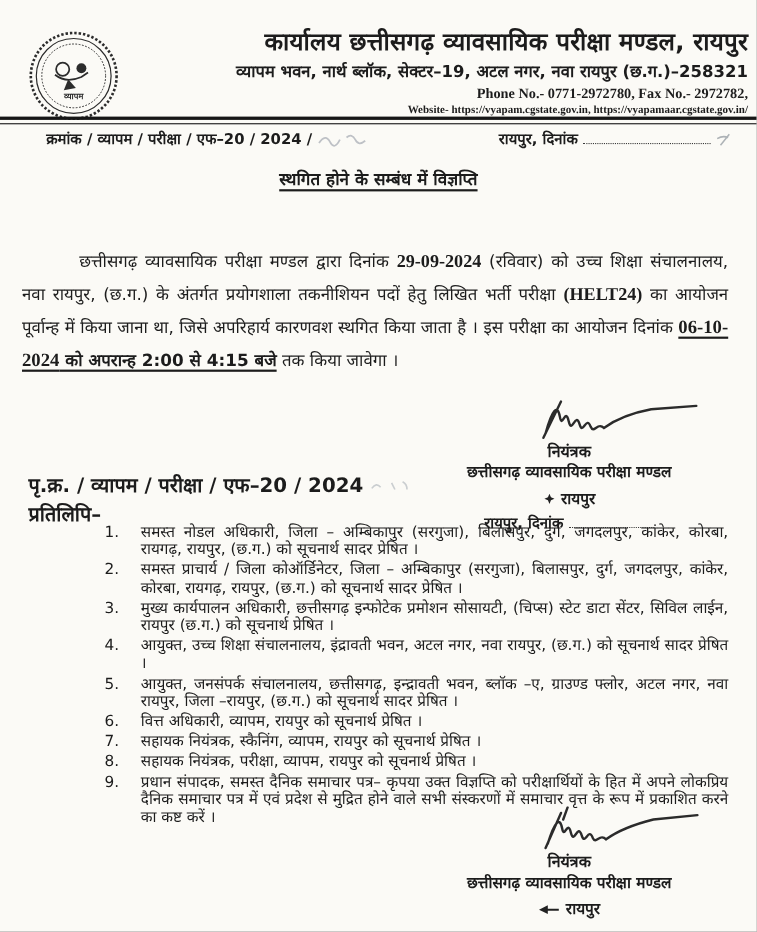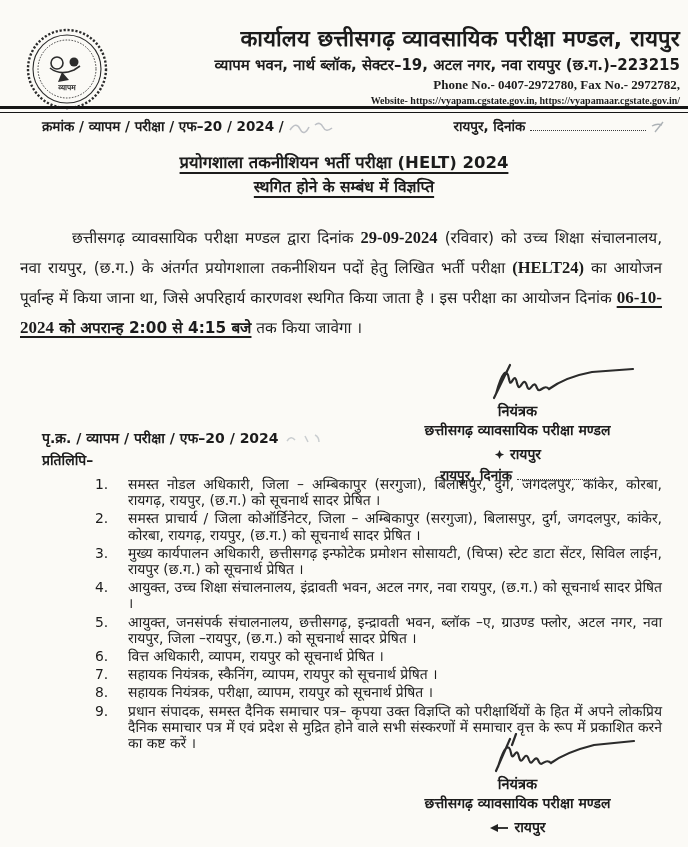--- a/index.html
+++ b/index.html
@@ -42,21 +42,21 @@
   .sig{position:absolute; right:18px; width:305px; text-align:center; line-height:1.25;}
   .sig-top{top:360px;}
   .sig-bottom{top:733px;}
   .scribble{display:block; margin:0 34px 0 auto;}
   .sig-role{font-size:14.5px; font-weight:600;}
   .sig-org{font-size:14px; font-weight:600; margin-top:2px;}
   .sig-place{font-size:14px; font-weight:600; margin-top:6px;}
   .sig-date{font-size:13.5px; font-weight:600; margin-top:4px;}
   .marker{vertical-align:middle; margin-right:5px;}
   
-  .endorse{position:absolute; top:429px; left:42px; font-size:14px; font-weight:700; line-height:1.4;}
+  .endorse{position:absolute; top:429px; left:26px; font-size:18px; font-weight:700; line-height:1.4;}
   .copy-label{margin-top:2px;}
   
   .copy-list{position:absolute; top:476px; left:95px; right:26px; font-size:13.9px; line-height:16.2px;}
   .copy-item{display:flex; margin-bottom:2px;}
   .copy-item .no{width:33px; flex:none;}
   .copy-item .txt{flex:1; text-align:justify;}
   svg{display:inline-block;}
 </style>
 </head>
 <body>
@@ -71,38 +71,37 @@
       <circle cx="31" cy="35" r="6" fill="none" stroke="#2c2c2c" stroke-width="1.6"></circle>
       <circle cx="48" cy="34" r="4.5" fill="#2c2c2c"></circle>
       <path d="M24 40 q10 8 24 2 l6 -4" fill="none" stroke="#2c2c2c" stroke-width="1.6"></path>
       <path d="M36 44 l7 8 l-11 2 z" fill="#2c2c2c"></path>
       <text x="41" y="62" text-anchor="middle" font-size="7.5" font-weight="bold" fill="#2c2c2c">व्यापम</text>
     </svg>
   </div>
 
   <div class="header-text">
     <div class="org-name">कार्यालय छत्तीसगढ़ व्यावसायिक परीक्षा मण्डल, रायपुर</div>
-    <div class="address">व्यापम भवन, नार्थ ब्लॉक,  सेक्टर–19, अटल नगर, नवा रायपुर (छ.ग.)–223215</div>
-    <div class="phone">Phone No.- 0407-2972780,  Fax No.- 2972782,</div>
+    <div class="address">व्यापम भवन, नार्थ ब्लॉक,  सेक्टर–19, अटल नगर, नवा रायपुर (छ.ग.)–258321</div>
+    <div class="phone">Phone No.- 0771-2972780,  Fax No.- 2972782,</div>
     <div class="website">Website- https://vyapam.cgstate.gov.in, https://vyapamaar.cgstate.gov.in/</div>
   </div>
 
   <div class="rule-double"></div>
 
   <div class="ref-row">
     <span class="ref-left"><span>क्रमांक / व्यापम / परीक्षा / एफ–20 / 2024 /</span><svg class="hand" width="46" height="16" viewBox="0 0 46 16">
           <path d="M2 11 q6 -9 10 -1 q4 8 9 -2 M27 6 q5 -4 8 2 q3 6 9 1" fill="none" stroke="#a9aeb6" stroke-width="1.6" opacity="0.75"></path>
         </svg></span>
     <span class="ref-right"><span>रायपुर, दिनांक</span> <span class="dots"></span><svg class="hand" width="16" height="14" viewBox="0 0 16 14">
           <path d="M13 2 L5 12 M2 6 q5 -3 10 -1" fill="none" stroke="#9aa0a6" stroke-width="1.4" opacity="0.8"></path>
         </svg></span>
   </div>
 
   <div class="title-block">
-    <div><span class="title-line title-l1">प्रयोगशाला तकनीशियन भर्ती परीक्षा (HELT) 2024</span></div>
     <div><span class="title-line title-l2">स्थगित होने के सम्बंध में विज्ञप्ति</span></div>
   </div>
 
   <div class="body-para">
     <span>छत्तीसगढ़ व्यावसायिक परीक्षा मण्डल द्वारा दिनांक </span><span class="lat">29-09-2024</span><span> (रविवार) को उच्च शिक्षा संचालनालय, नवा रायपुर, (छ.ग.) के अंतर्गत प्रयोगशाला तकनीशियन पदों हेतु लिखित भर्ती परीक्षा </span><span class="lat">(HELT24)</span><span> का आयोजन पूर्वान्ह में किया जाना था, जिसे अपरिहार्य कारणवश स्थगित किया जाता है ।  इस परीक्षा का आयोजन दिनांक </span><span class="u-seg"><span class="lat">06-10-2024</span><span> को अपरान्ह 2:00 से 4:15 बजे</span></span><span> तक किया जावेगा ।</span>
   </div>
 
   <div class="sig sig-top">
     <svg class="scribble" width="150" height="42" viewBox="0 0 150 42">
       <path d="M24 5 L8 38 M10 34 C 16 12, 21 7, 23 19 C 25 31, 28 9, 31 23 C 34 36, 37 13, 41 26 C 44 36, 47 17, 51 28 C 54 35, 57 23, 63 29 C 74 21, 90 15, 106 12 L 147 9" fill="none" stroke="#2b2b2b" stroke-width="2.2" stroke-linecap="round"></path>

